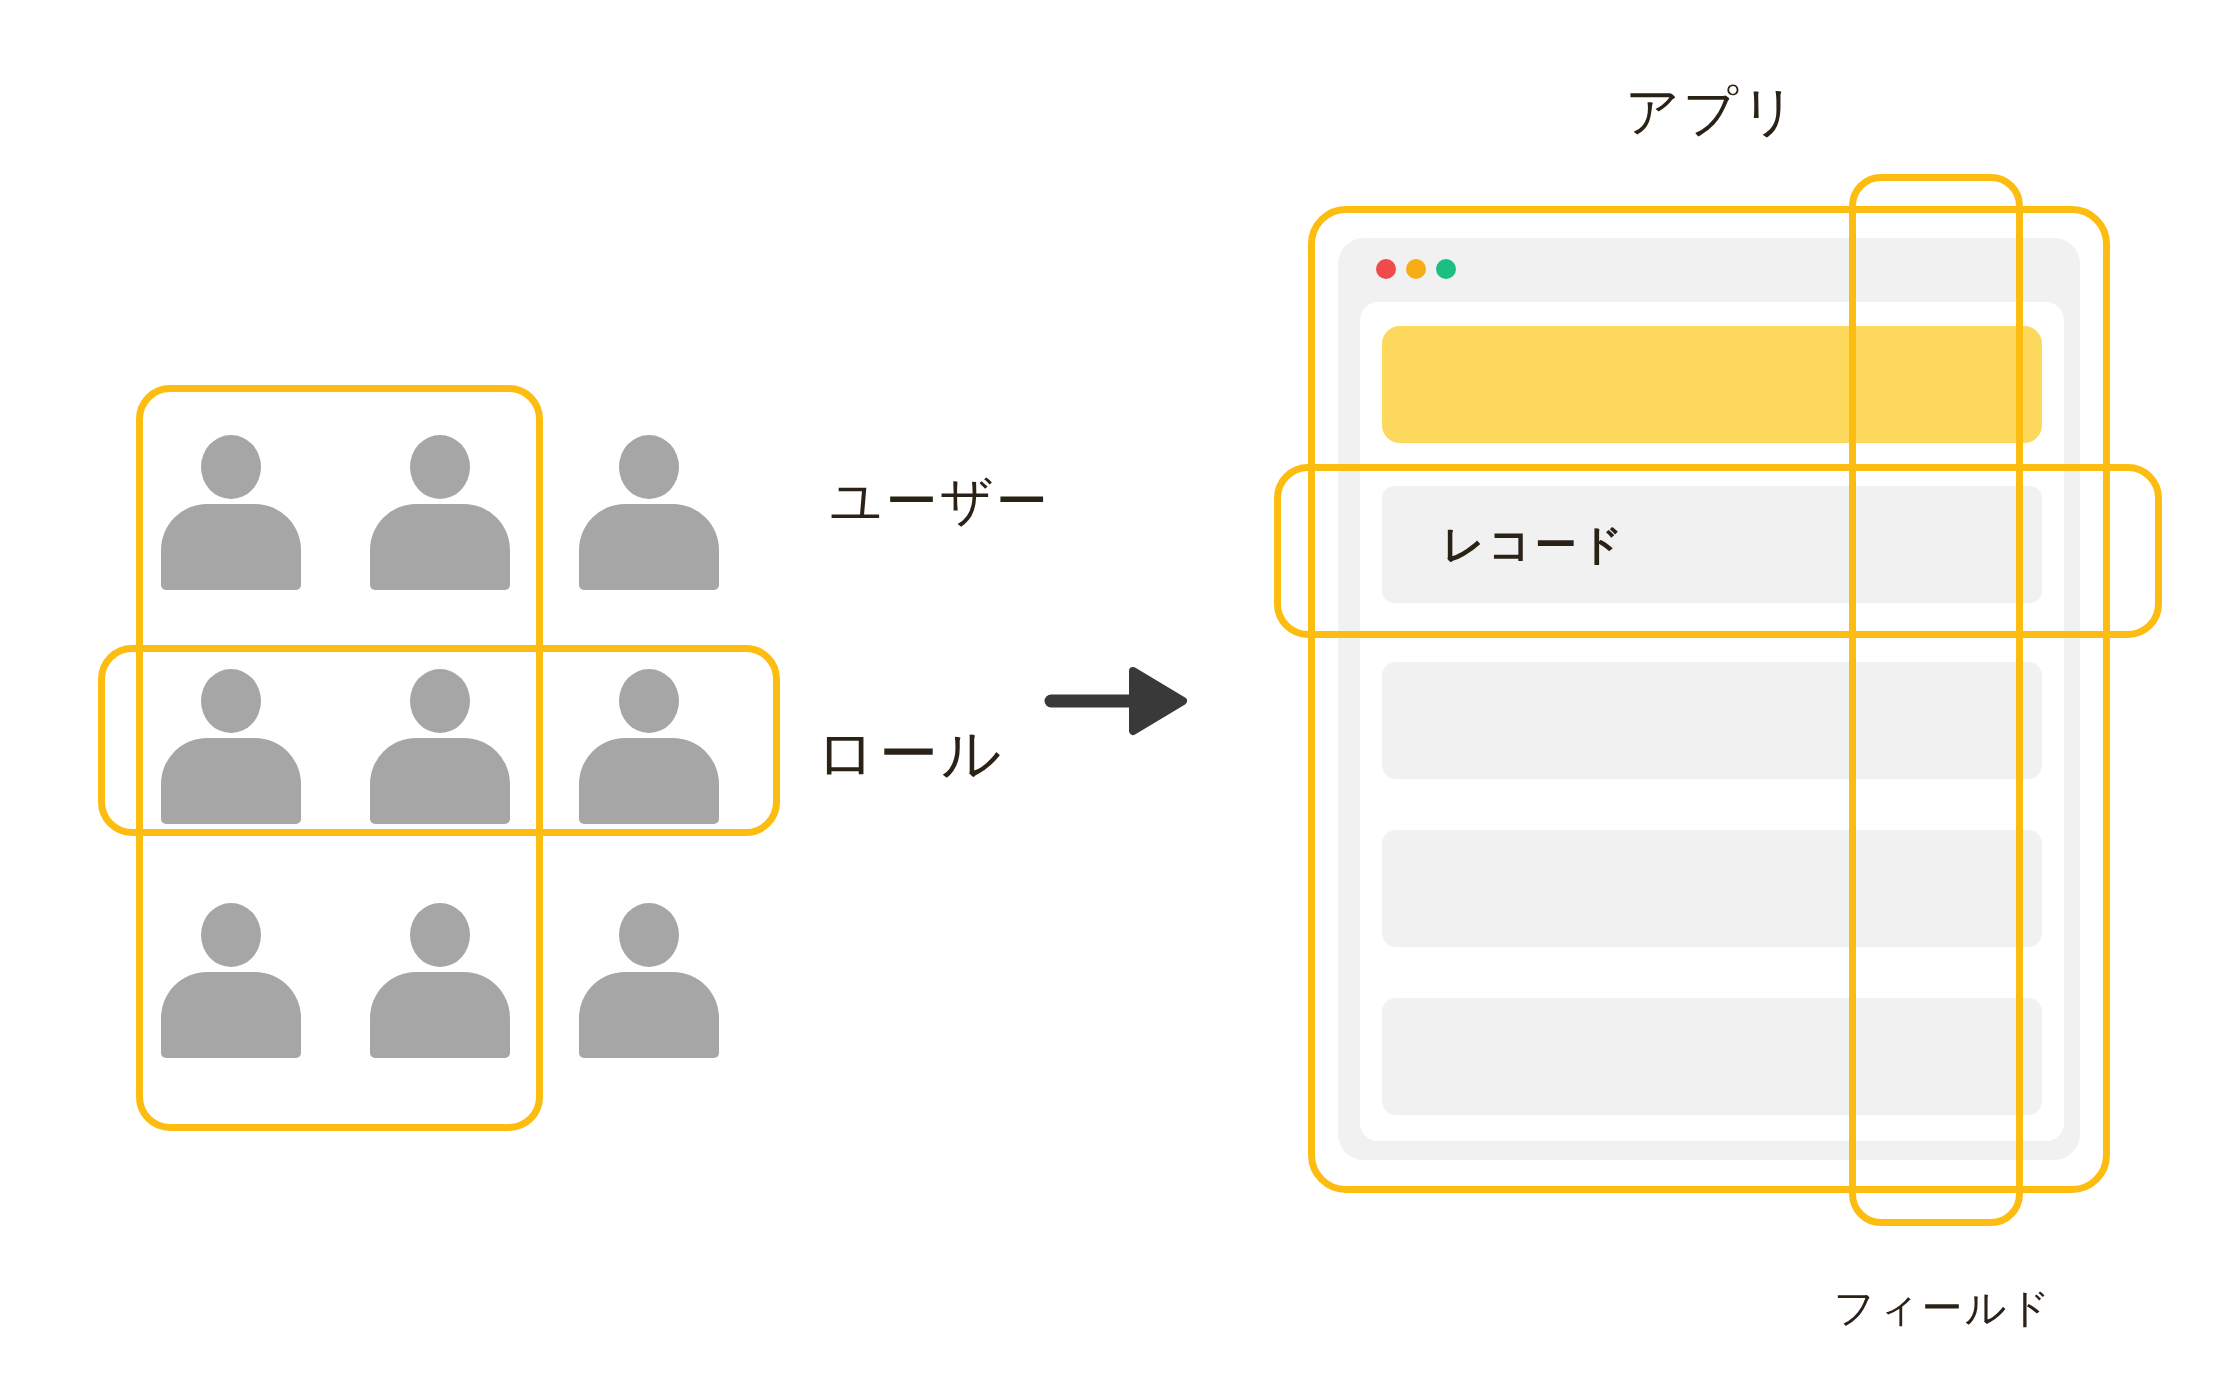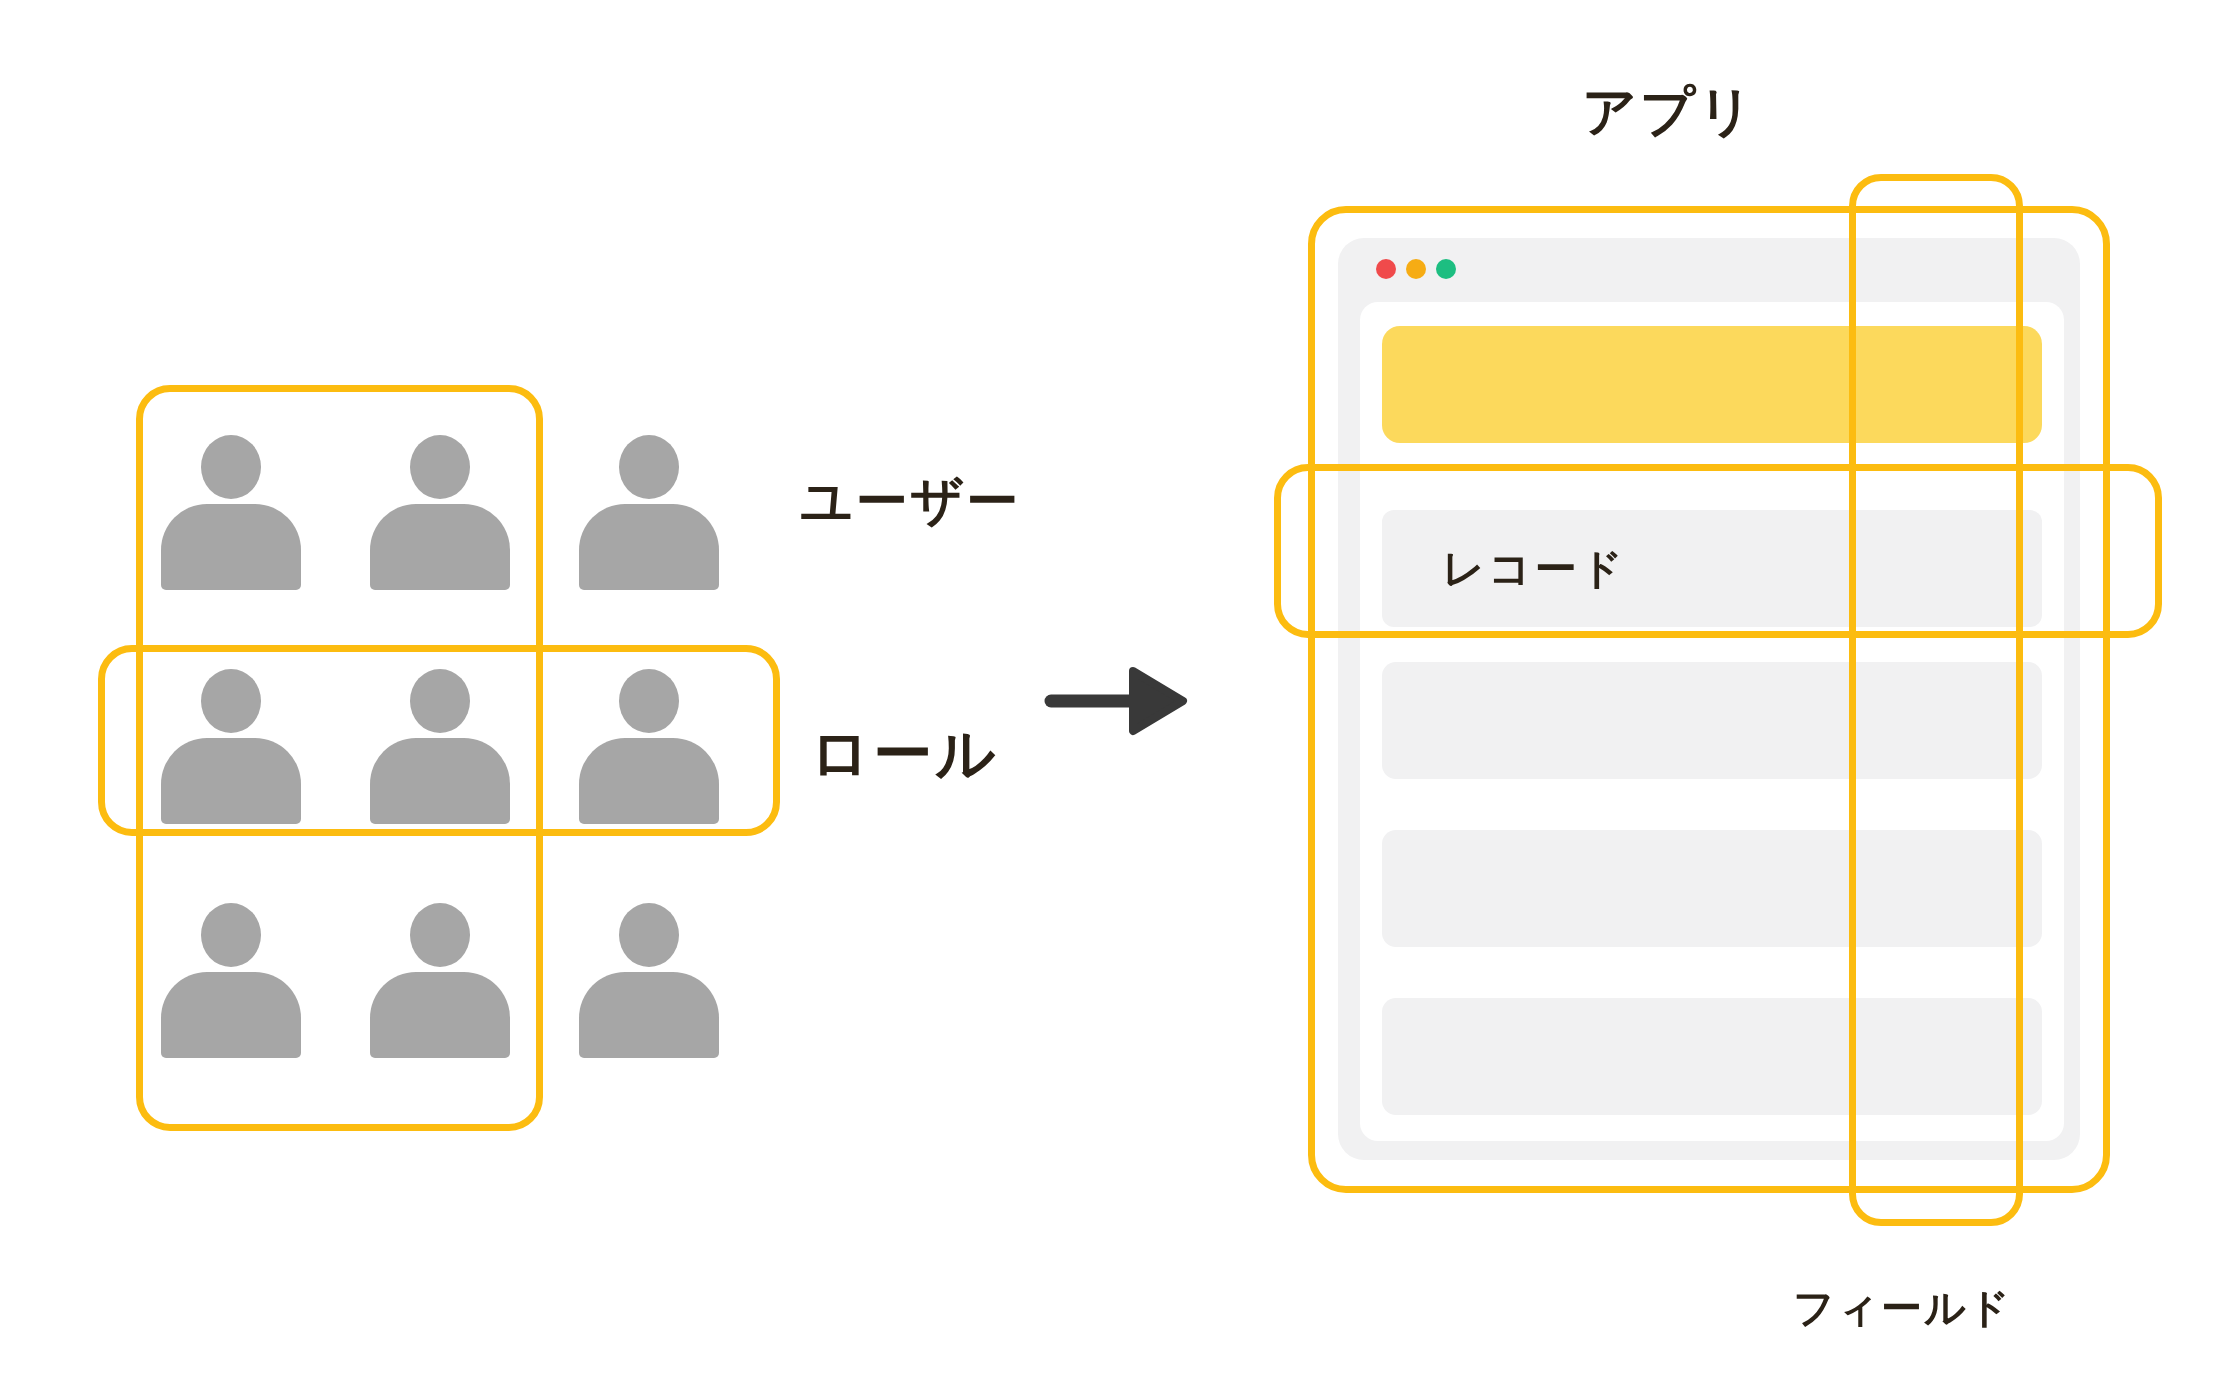--- a/index.html
+++ b/index.html
@@ -12,22 +12,23 @@
     width: 2240px;
     height: 1400px;
     background: var(--page-bg, #ffffff);
     font-family: "DejaVu Sans", sans-serif;
     overflow: hidden;
   }
 
   
   .label {
     position: absolute;
-    font-weight: 700;
+    font-weight: 400;
     color: var(--label-dark, #2b2217);
+    text-align: center;
     letter-spacing: 0.05em;
     line-height: 1.2;
     white-space: nowrap;
   }
   .outline-box {
     position: absolute;
     border: 7px solid var(--outline-yellow, #fcbc10);
     background: transparent;
     box-sizing: border-box;
   }
@@ -107,21 +108,21 @@
     background: var(--header-yellow, #fcd95c);
     border-radius: 18px;
   }
   .app-row {
     position: absolute;
     left: 22px;
     width: 660px; height: 117px;
     background: var(--row-gray, #f1f1f2);
     border-radius: 14px;
   }
-  .row-1 { top: 208px; border-radius: 12px; }
+  .row-1 { top: 184px; border-radius: 12px; }
   .row-2 { top: 360px; }
   .row-3 { top: 528px; }
   .row-4 { top: 696px; }
   .record-label {
     position: absolute;
     left: 60px; top: 0;
     height: 117px;
     display: flex;
     align-items: center;
     font-size: 42px;

